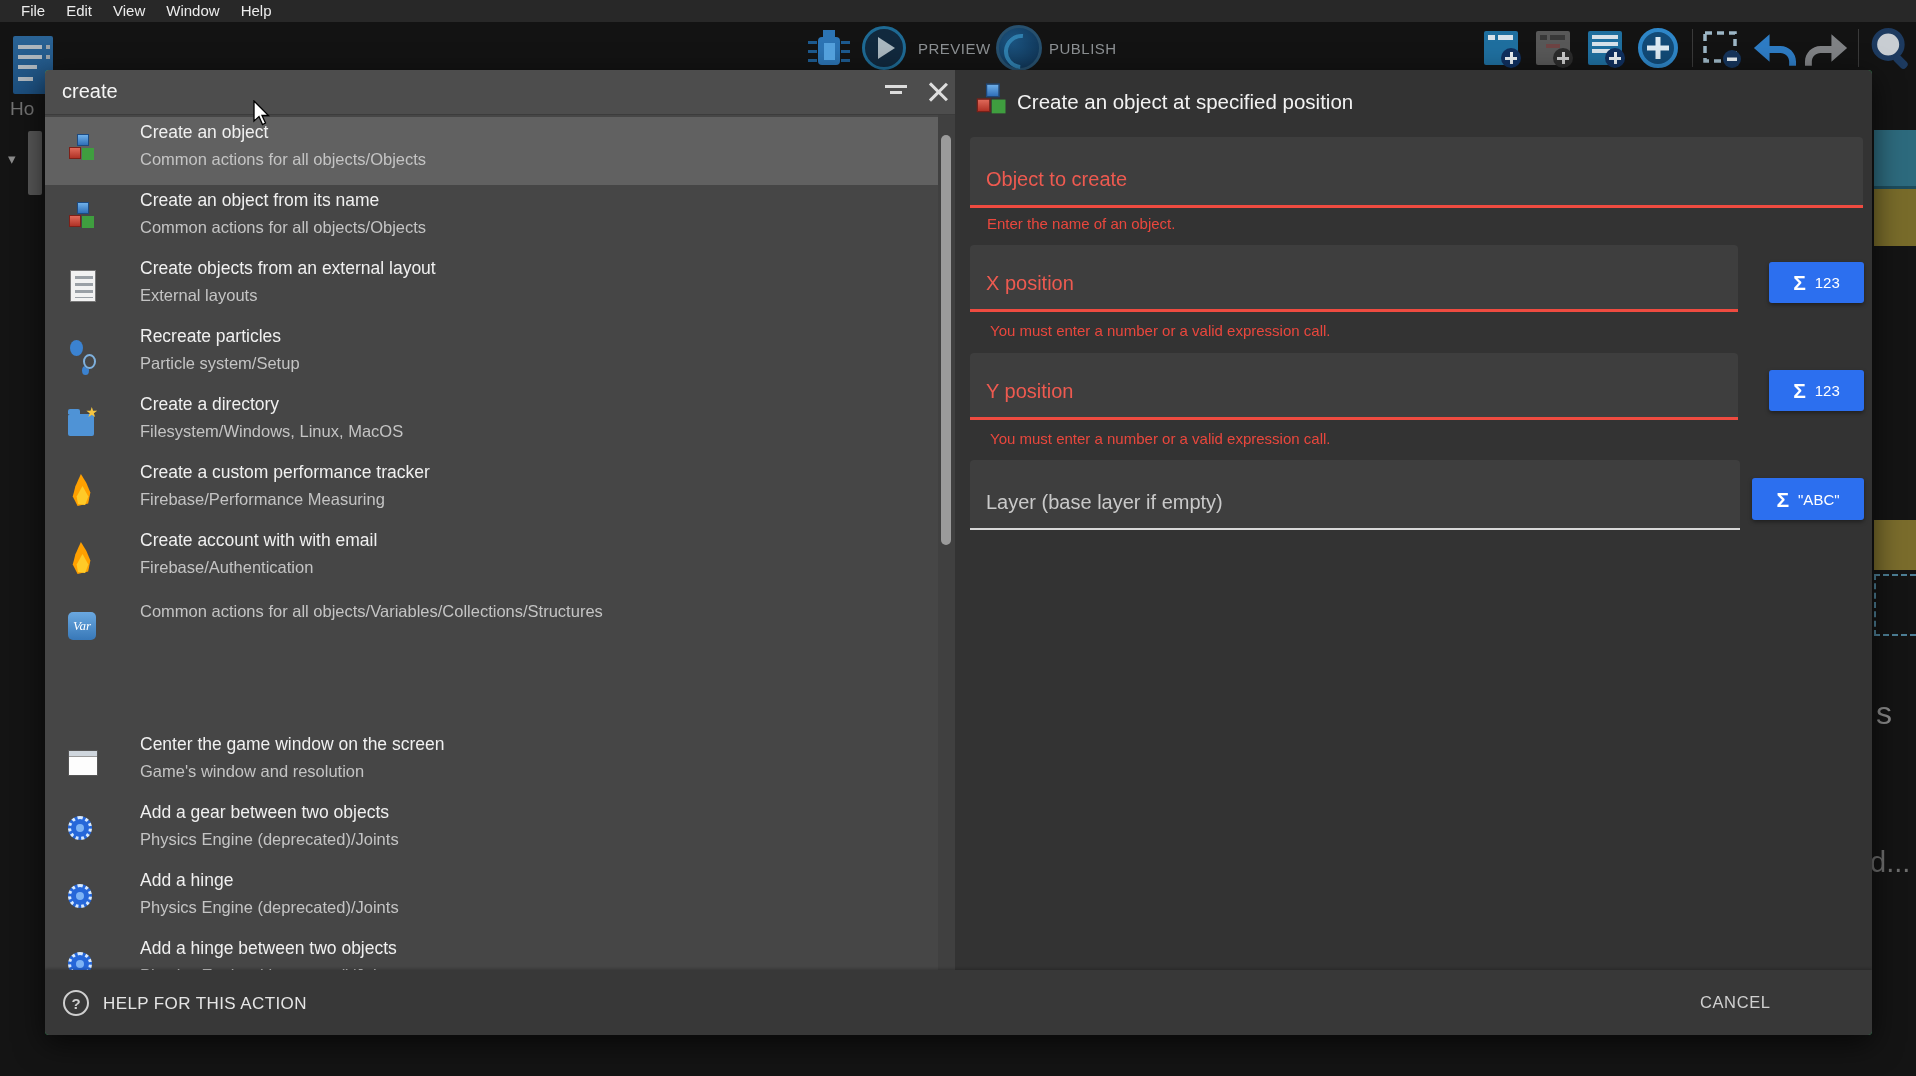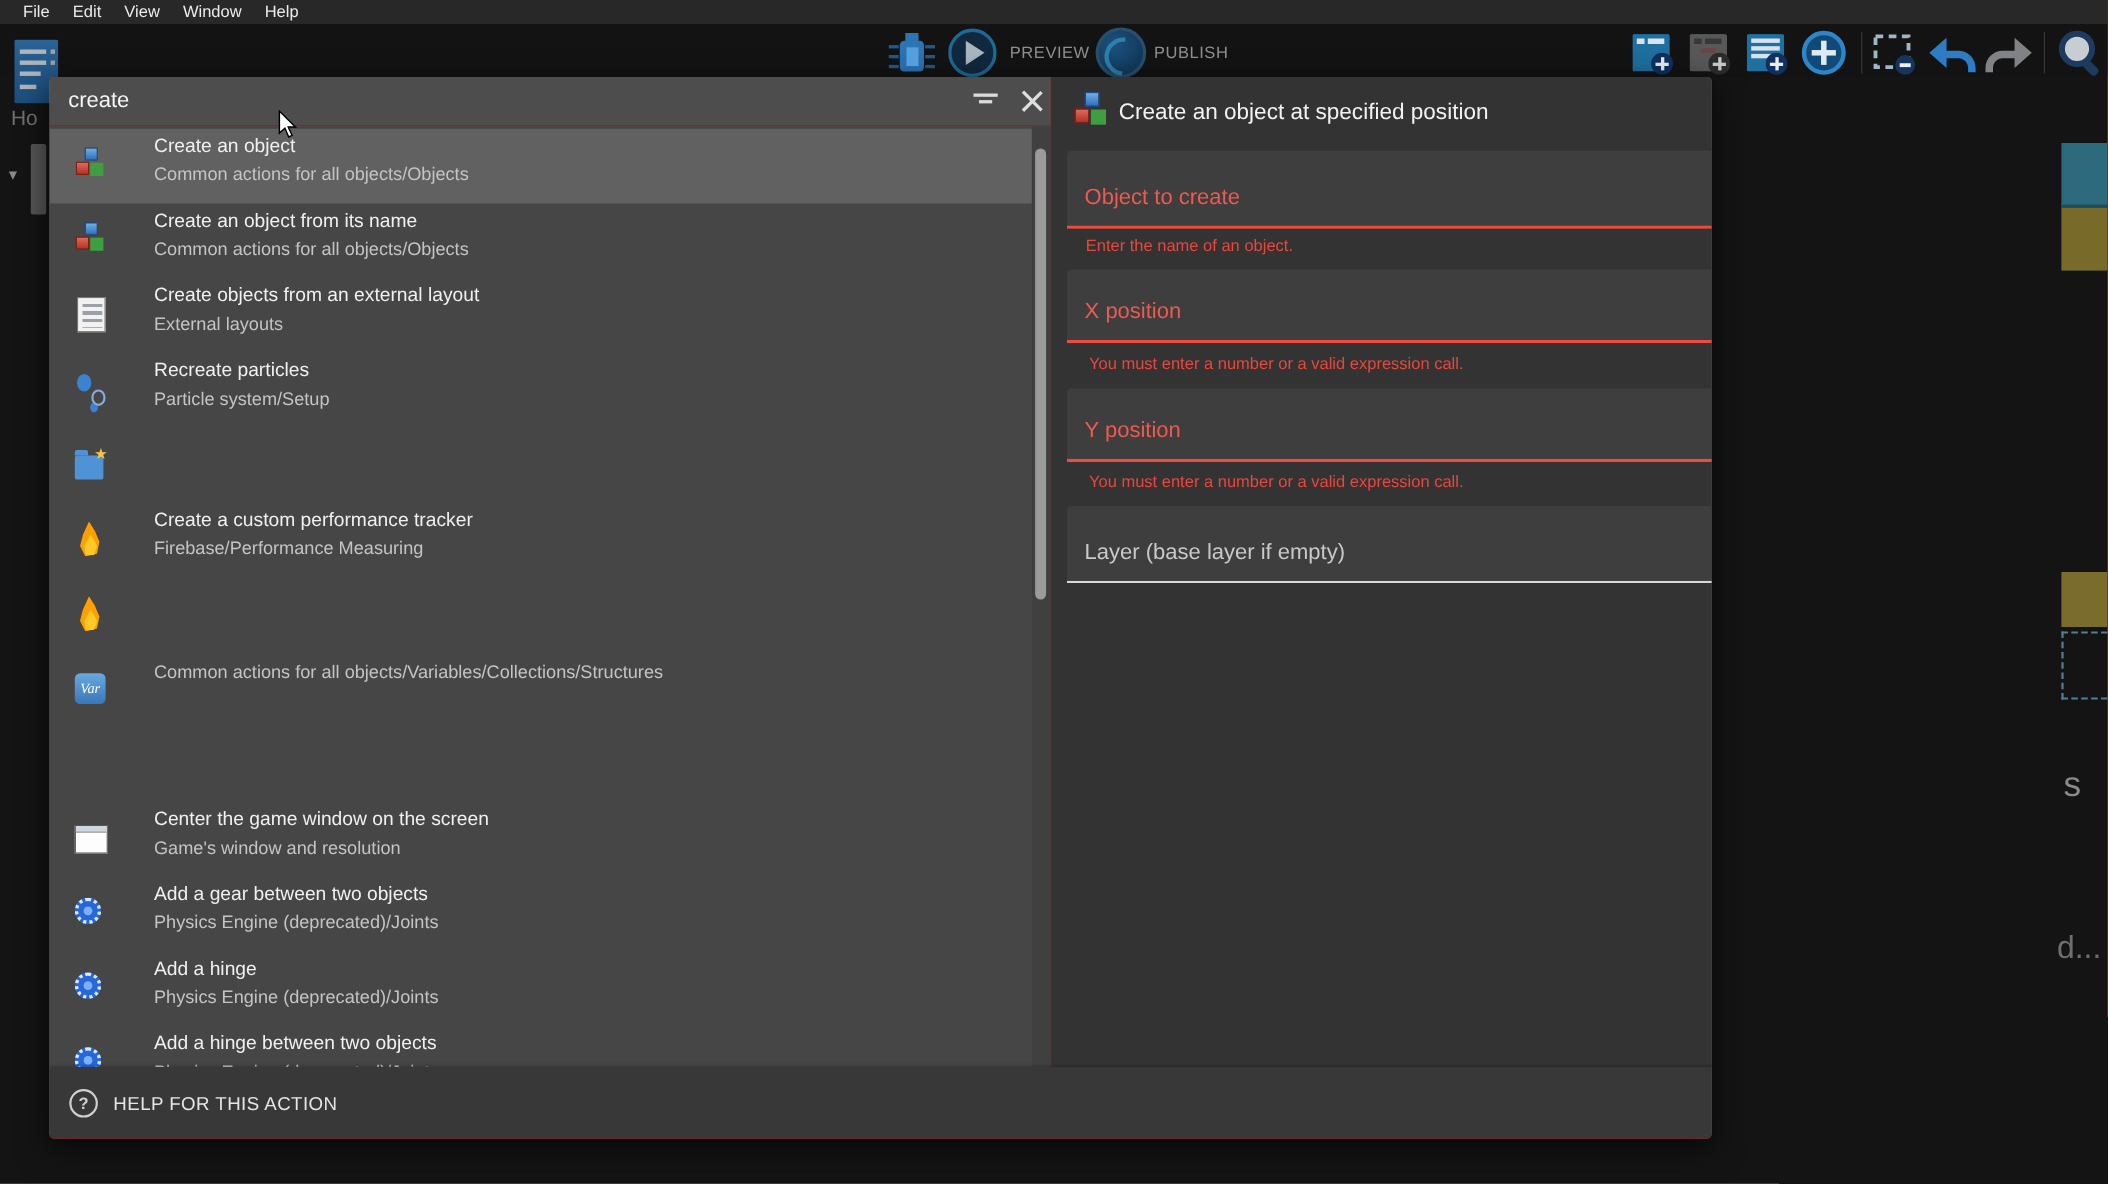--- a/index.html
+++ b/index.html
@@ -82,21 +82,21 @@
   
   .bg-right{left:1874px;width:42px}
   #blk-teal{top:130px;height:56px;background:#2d6a7d;border-bottom:3px solid #1d4c5c}
   #blk-olive1{top:189px;height:57px;background:#786b2a}
   #blk-olive2{top:520px;height:50px;background:#7a6c2c}
   #blk-dashed{top:574px;height:62px;border:2px dashed #4d7f96;border-right:none;box-sizing:border-box;background:transparent}
   #bg-s{left:1876px;top:695px;font-size:32px;color:#8a8a8a}
   #bg-d{left:1870px;top:846px;font-size:29px;color:#6f6f6f}
 
   
-  #dialog{left:45px;top:70px;width:1511px;height:965px;background:#ef4444;border-radius:4px;overflow:hidden;box-shadow:0 8px 30px rgba(0,0,0,.65)}
+  #dialog{left:45px;top:70px;width:1827px;height:965px;background:#22c55e;border-radius:4px;overflow:hidden;box-shadow:0 8px 30px rgba(0,0,0,.65)}
 
   
   #search-bar{left:0;top:0;width:910px;height:45px;background:#4d4d4d;border-bottom:1px solid #3c3c3c;box-sizing:border-box}
   #search-value{position:absolute;left:17px;top:10px;font-size:20px;color:#f5f5f5}
   #filter-icon{position:absolute;left:840px;top:15px;width:22px;height:16px}
   #filter-icon::before{content:"";position:absolute;left:0;top:0;width:22px;height:3px;background:#dcdcdc}
   #filter-icon::after{content:"";position:absolute;left:5px;top:6px;width:12px;height:3px;background:#dcdcdc;box-shadow:3px 6px 0 -4px #dcdcdc}
   #close-icon{position:absolute;left:880px;top:9px;width:26px;height:26px}
   #close-icon::before,#close-icon::after{content:"";position:absolute;left:12px;top:1px;width:2.5px;height:24px;background:#dedede}
   #close-icon::before{transform:rotate(45deg)}
@@ -267,30 +267,38 @@
       </div>
       <div class="row" style="top: 206px;">
         <div class="row-icon icon-particles"></div>
         <div class="row-text">
           <div class="row-title">Recreate particles</div>
           <div class="row-subtitle">Particle system/Setup</div>
         </div>
       </div>
       <div class="row" style="top: 274px;">
         <div class="row-icon icon-folder"></div>
+        <div class="row-text">
+          <div class="row-title">Create a directory</div>
+          <div class="row-subtitle">Filesystem/Windows, Linux, MacOS</div>
+        </div>
       </div>
       <div class="row" style="top: 342px;">
         <div class="row-icon icon-flame"></div>
         <div class="row-text">
           <div class="row-title">Create a custom performance tracker</div>
           <div class="row-subtitle">Firebase/Performance Measuring</div>
         </div>
       </div>
       <div class="row" style="top: 410px;">
         <div class="row-icon icon-flame"></div>
+        <div class="row-text">
+          <div class="row-title">Create account with with email</div>
+          <div class="row-subtitle">Firebase/Authentication</div>
+        </div>
       </div>
       <div class="row" style="top: 478px;">
         <div class="row-icon icon-var">
           <span class="var-text">Var</span>
         </div>
         <div class="row-text">
           <div class="row-subtitle">Common actions for all objects/Variables/Collections/Structures</div>
         </div>
       </div>
       <div class="row" style="top: 614px;">

